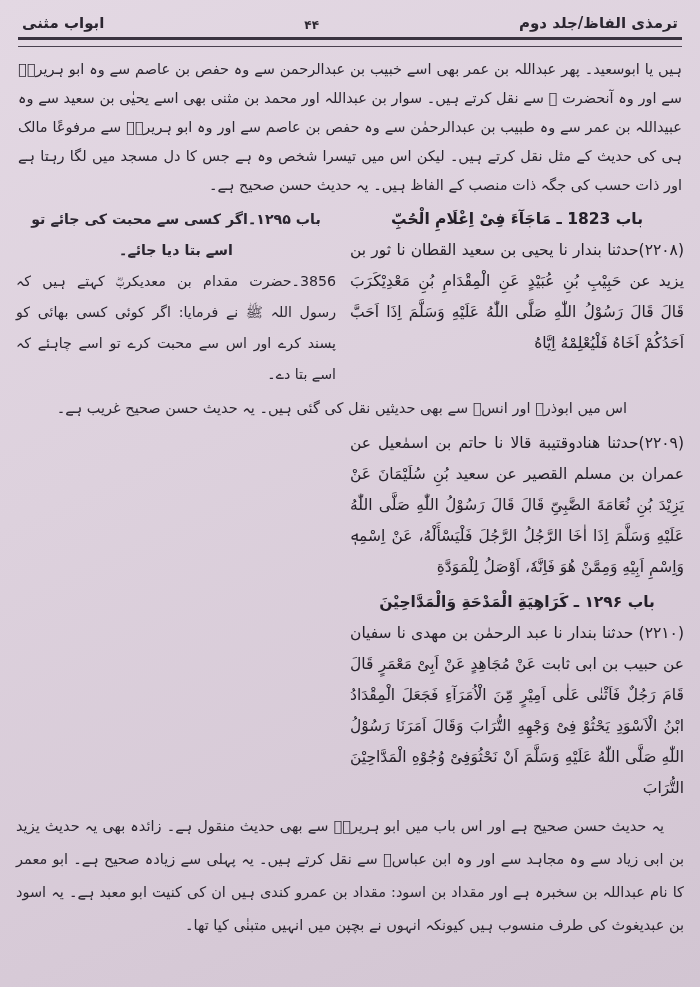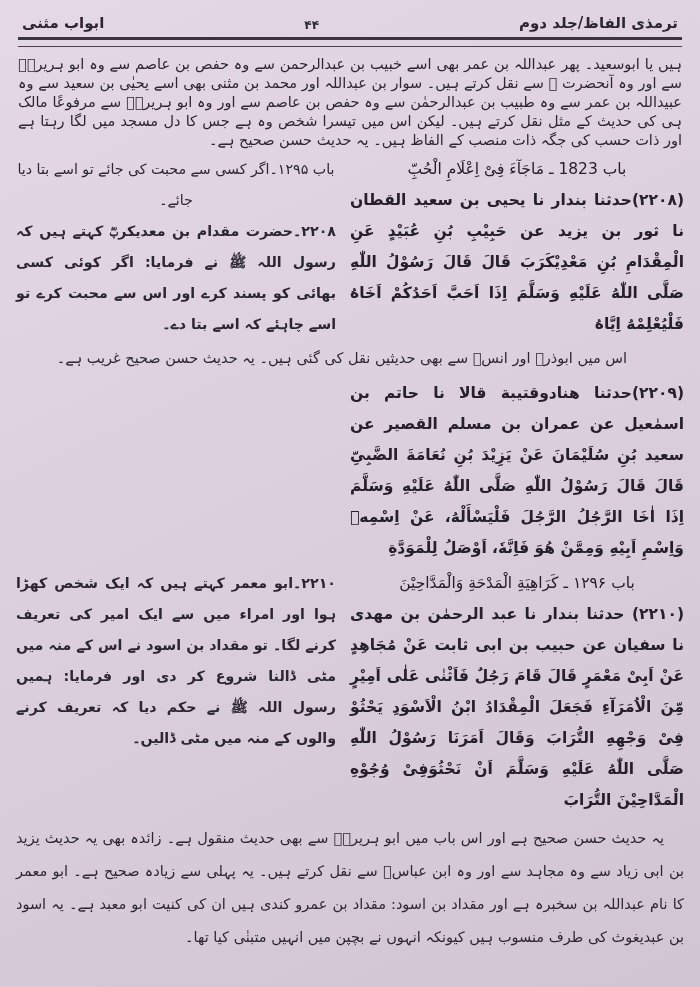--- a/index.html
+++ b/index.html
@@ -20,21 +20,21 @@
     display:flex;justify-content:space-between;align-items:flex-end;
     font-size:15px;font-weight:bold;padding:4px 6px 2px 6px;
   }
   .hdr .mid{font-size:12px;letter-spacing:1px;}
   .rule{
     margin:3px 2px 8px 2px;height:6px;
     border-top:3px solid #3a3340;border-bottom:1px solid #4a4150;
   }
   
   .full{
-    font-size:14.5px;line-height:19px;text-align:justify;margin:0 2px;
+    font-size:14.5px;line-height:29px;text-align:justify;margin:0 2px;
   }
   .note{
     font-size:14.5px;line-height:32px;text-align:justify;
     text-indent:55px;margin:2px 2px 4px 2px;
   }
   .bottom{
     font-size:14.5px;line-height:33px;text-align:justify;
     text-indent:20px;margin-top:6px;
   }
   
@@ -42,24 +42,24 @@
     display:grid;grid-template-columns:334px 1fr;column-gap:14px;
     margin:4px 0 2px 0;align-items:start;
   }
   .col-ar{
     font-size:15.5px;line-height:31px;text-align:justify;color:#252029;
   }
   .col-ur{
     font-size:14.2px;line-height:31px;text-align:justify;
   }
   .bab{
-    text-align:center;font-weight:normal;display:block;
+    text-align:center;font-weight:bold;display:block;
   }
   .bab:empty{display:none;}
-  .body-text{display:block;font-weight:bold;}
+  .body-text{display:block;}
 </style>
 </head>
 <body>
 
 <div class="page">
 
   <div class="hdr">
     <span>ترمذی الفاظ/جلد دوم</span>
     <span class="mid">۴۴</span>
     <span>ابواب مثنی</span>
@@ -68,36 +68,35 @@
 
   <p class="full">ہیں یا ابوسعید۔ پھر عبداللہ بن عمر بھی اسے خبیب بن عبدالرحمن سے وہ حفص بن عاصم سے وہ ابو ہریرہؓ سے اور وہ آنحضرت ﷺ سے نقل کرتے ہیں۔ سوار بن عبداللہ اور محمد بن مثنی بھی اسے یحیٰی بن سعید سے وہ عبیداللہ بن عمر سے وہ طبیب بن عبدالرحمٰن سے وہ حفص بن عاصم سے اور وہ ابو ہریرہؓ سے مرفوعًا مالک ہی کی حدیث کے مثل نقل کرتے ہیں۔ لیکن اس میں تیسرا شخص وہ ہے جس کا دل مسجد میں لگا رہتا ہے اور ذات حسب کی جگہ ذات منصب کے الفاظ ہیں۔ یہ حدیث حسن صحیح ہے۔</p>
 
   <div class="row">
     <div class="col-ar">
       <span class="bab">باب 1823 ـ مَاجَآءَ فِیْ اِعْلَامِ الْحُبِّ</span>
       <span class="body-text">(۲۲۰۸)حدثنا بندار نا یحیی بن سعید القطان نا ثور بن یزید عن حَبِیْبِ بُنِ عُبَیْدٍ عَنِ الْمِقْدَامِ بُنِ مَعْدِیْکَرَبَ قَالَ قَالَ رَسُوْلُ اللّٰهِ صَلَّی اللّٰهُ عَلَیْهِ وَسَلَّمَ اِذَا اَحَبَّ اَحَدُکُمْ اَخَاهُ فَلْیُعْلِمْهُ اِیَّاهُ</span>
     </div>
     <div class="col-ur">
       <span class="bab">باب ۱۲۹۵۔اگر کسی سے محبت کی جائے تو اسے بتا دیا جائے۔</span>
-      <span class="body-text">۲۲۰۸۔حضرت مقدام بن معدیکربؓ کہتے ہیں کہ رسول اللہ ﷺ نے فرمایا: اگر کوئی کسی بھائی کو پسند کرے اور اس سے محبت کرے تو اسے چاہئے کہ اسے بتا دے۔</span>
+      <span class="body-text">3856۔حضرت مقدام بن معدیکربؓ کہتے ہیں کہ رسول اللہ ﷺ نے فرمایا: اگر کوئی کسی بھائی کو پسند کرے اور اس سے محبت کرے تو اسے چاہئے کہ اسے بتا دے۔</span>
     </div>
   </div>
   <p class="note">اس میں ابوذرؓ اور انسؓ سے بھی حدیثیں نقل کی گئی ہیں۔ یہ حدیث حسن صحیح غریب ہے۔</p>
 
   <div class="row">
     <div class="col-ar">
 
       <span class="body-text">(۲۲۰۹)حدثنا هنادوقتیبة قالا نا حاتم بن اسمٰعیل عن عمران بن مسلم القصیر عن سعید بُنِ سُلَیْمَانَ عَنْ یَزِیْدَ بُنِ نُعَامَةَ الضَّبِیِّ قَالَ قَالَ رَسُوْلُ اللّٰهِ صَلَّی اللّٰهُ عَلَیْهِ وَسَلَّمَ اِذَا اٰخَا الرَّجُلُ الرَّجُلَ فَلْیَسْأَلْهُ، عَنْ اِسْمِهٖ وَاِسْمِ اَبِیْهِ وَمِمَّنْ هُوَ فَاِنَّهٗ، اَوْصَلُ لِلْمَوَدَّةِ</span>
     </div>
   </div>
 
   <div class="row">
     <div class="col-ar">
       <span class="bab">باب ۱۲۹۶ ـ کَرَاهِیَةِ الْمَدْحَةِ وَالْمَدَّاحِیْنَ</span>
       <span class="body-text">(۲۲۱۰) حدثنا بندار نا عبد الرحمٰن بن مهدی نا سفیان عن حبیب بن ابی ثابت عَنْ مُجَاهِدٍ عَنْ اَبِیْ مَعْمَرٍ قَالَ قَامَ رَجُلٌ فَاَثْنٰی عَلٰی اَمِیْرٍ مِّنَ الْاُمَرَآءِ فَجَعَلَ الْمِقْدَادُ ابْنُ الْاَسْوَدِ یَحْثُوْ فِیْ وَجْهِهِ التُّرَابَ وَقَالَ اَمَرَنَا رَسُوْلُ اللّٰهِ صَلَّی اللّٰهُ عَلَیْهِ وَسَلَّمَ اَنْ نَحْثُوَفِیْ وُجُوْهِ الْمَدَّاحِیْنَ التُّرَابَ</span>
     </div>
     <div class="col-ur">
-      <span class="body-text">۲۲۱۰۔ابو معمر کہتے ہیں کہ ایک شخص کھڑا ہوا اور امراء میں سے ایک امیر کی تعریف کرنے لگا۔ تو مقداد بن اسود نے اس کے منہ میں مٹی ڈالنا شروع کر دی اور فرمایا: ہمیں رسول اللہ ﷺ نے حکم دیا کہ تعریف کرنے والوں کے منہ میں مٹی ڈالیں۔</span>
     </div>
   </div>
   <p class="bottom">یہ حدیث حسن صحیح ہے اور اس باب میں ابو ہریرہؓ سے بھی حدیث منقول ہے۔ زائدہ بھی یہ حدیث یزید بن ابی زیاد سے وہ مجاہد سے اور وہ ابن عباسؓ سے نقل کرتے ہیں۔ یہ پہلی سے زیادہ صحیح ہے۔ ابو معمر کا نام عبداللہ بن سخبرہ ہے اور مقداد بن اسود: مقداد بن عمرو کندی ہیں ان کی کنیت ابو معبد ہے۔ یہ اسود بن عبدیغوث کی طرف منسوب ہیں کیونکہ انہوں نے بچپن میں انہیں متبنٰی کیا تھا۔</p>
 
 </div>
 
 </body></html>

